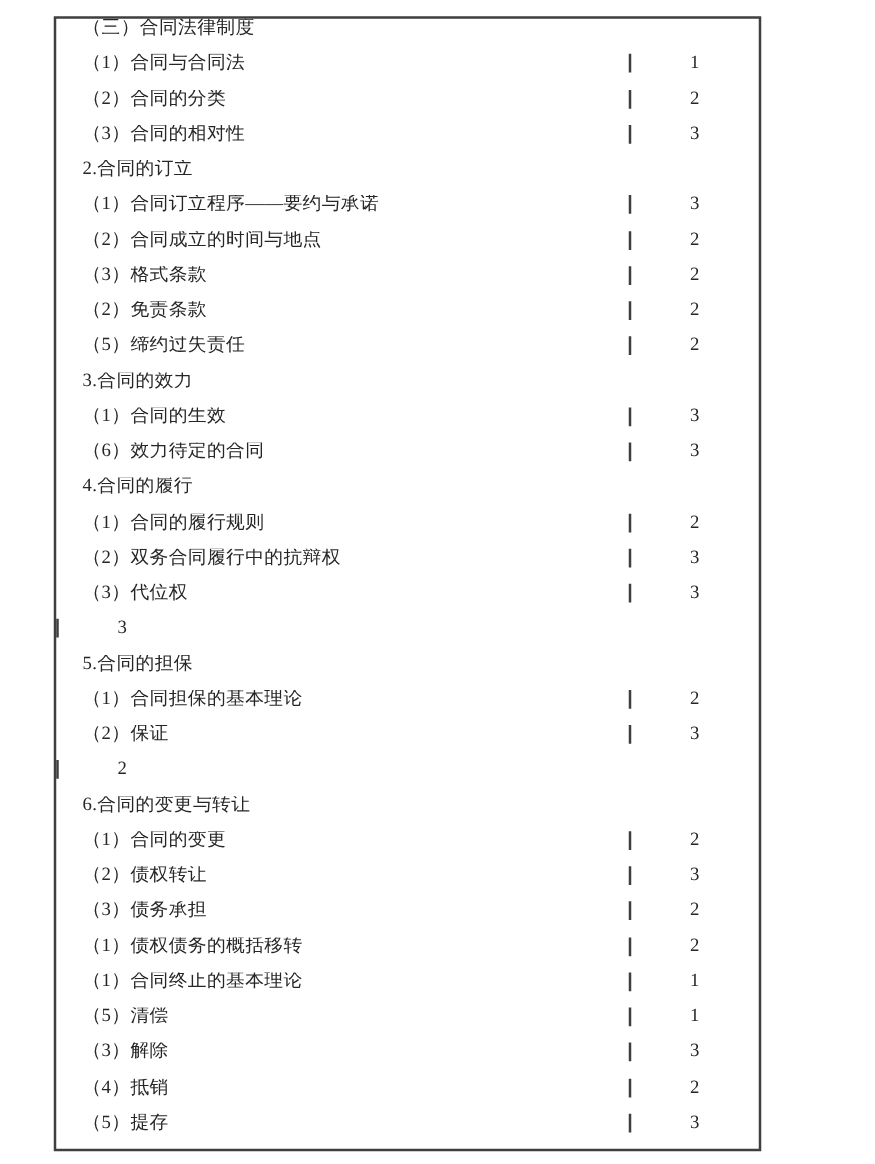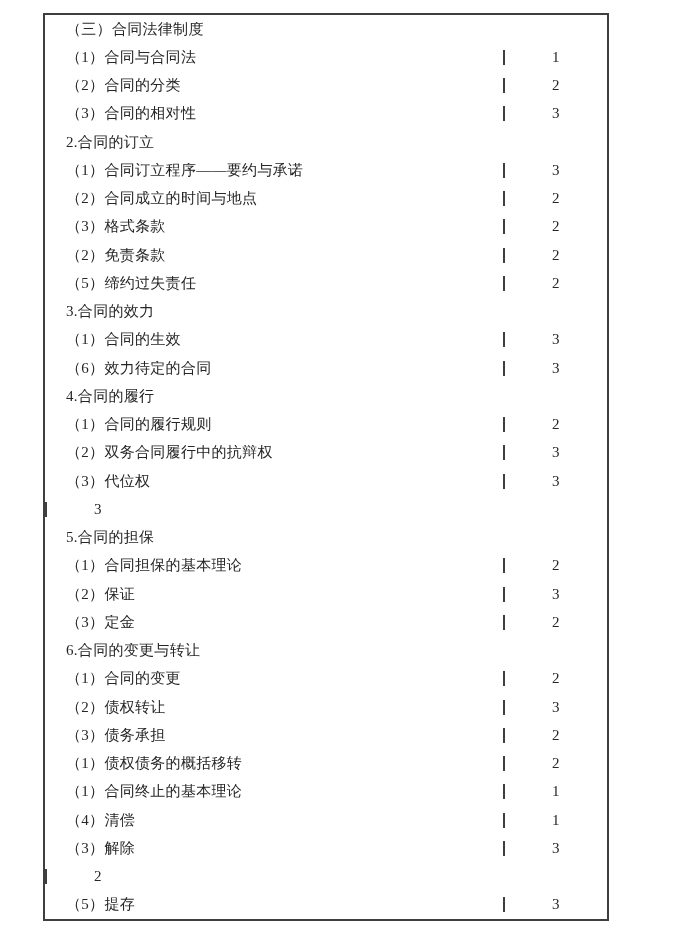--- a/index.html
+++ b/index.html
@@ -24,21 +24,21 @@
     height: 908px;
     box-sizing: border-box;
     border: 2px solid #3f3f3f;
     display: flex;
     flex-direction: column;
     background: #ffffff;
   }
   .row {
     flex: 1 1 0;
     display: flex;
-    align-items: center;
+    align-items: flex-start;
     min-height: 0;
   }
   .cell {
     display: flex;
     align-items: center;
     font-size: 15px;
     line-height: 1;
     letter-spacing: 0.3px;
   }
   .cell.topic {
@@ -218,23 +218,20 @@
       </div>
       <div class="row">
         <div class="cell topic">
           <span>（2）保证</span>
         </div>
         <div class="cell hours">
           <span>3</span>
         </div>
       </div>
       <div class="row">
-        <div class="cell topic">
-          <span>（3）定金</span>
-        </div>
         <div class="cell hours">
           <span>2</span>
         </div>
       </div>
       <div class="row">
         <div class="cell topic">
           <span>6.合同的变更与转让</span>
         </div>
         <div class="cell hours">
           <span></span>
@@ -275,35 +272,38 @@
       <div class="row">
         <div class="cell topic">
           <span>（1）合同终止的基本理论</span>
         </div>
         <div class="cell hours">
           <span>1</span>
         </div>
       </div>
       <div class="row">
         <div class="cell topic">
-          <span>（4）清偿</span>
+          <span>（5）清偿</span>
         </div>
         <div class="cell hours">
           <span>1</span>
         </div>
       </div>
       <div class="row">
         <div class="cell topic">
           <span>（3）解除</span>
         </div>
         <div class="cell hours">
           <span>3</span>
         </div>
       </div>
       <div class="row">
+        <div class="cell topic">
+          <span>（4）抵销</span>
+        </div>
         <div class="cell hours">
           <span>2</span>
         </div>
       </div>
       <div class="row">
         <div class="cell topic">
           <span>（5）提存</span>
         </div>
         <div class="cell hours">
           <span>3</span>

